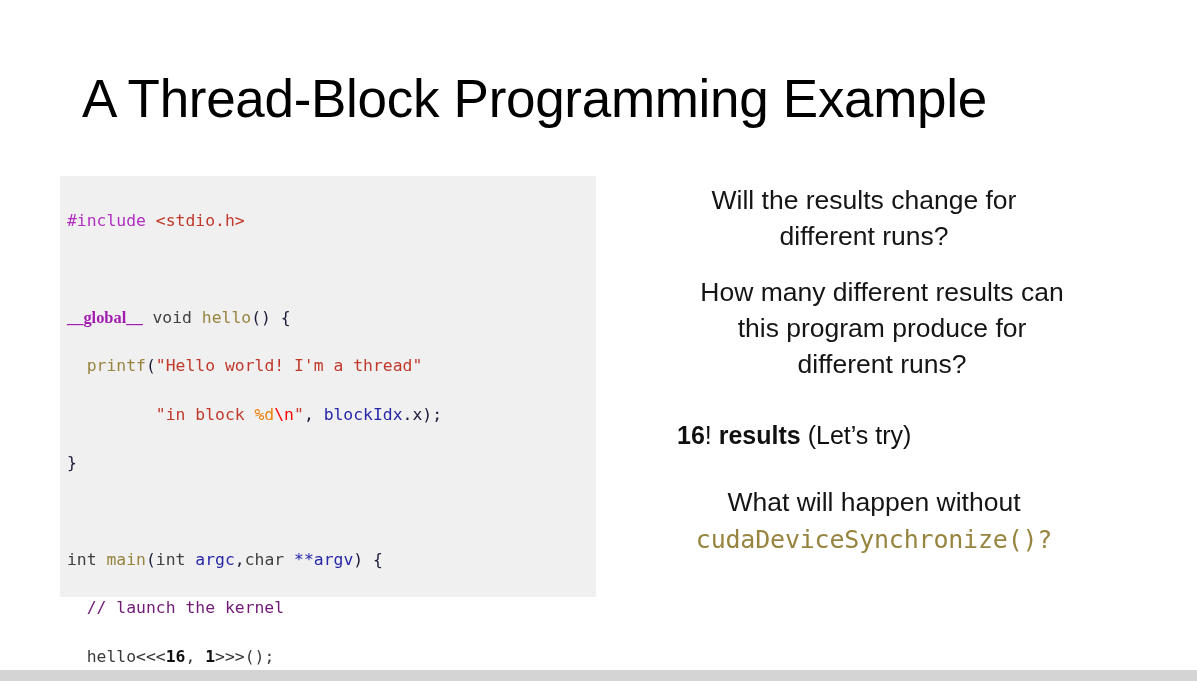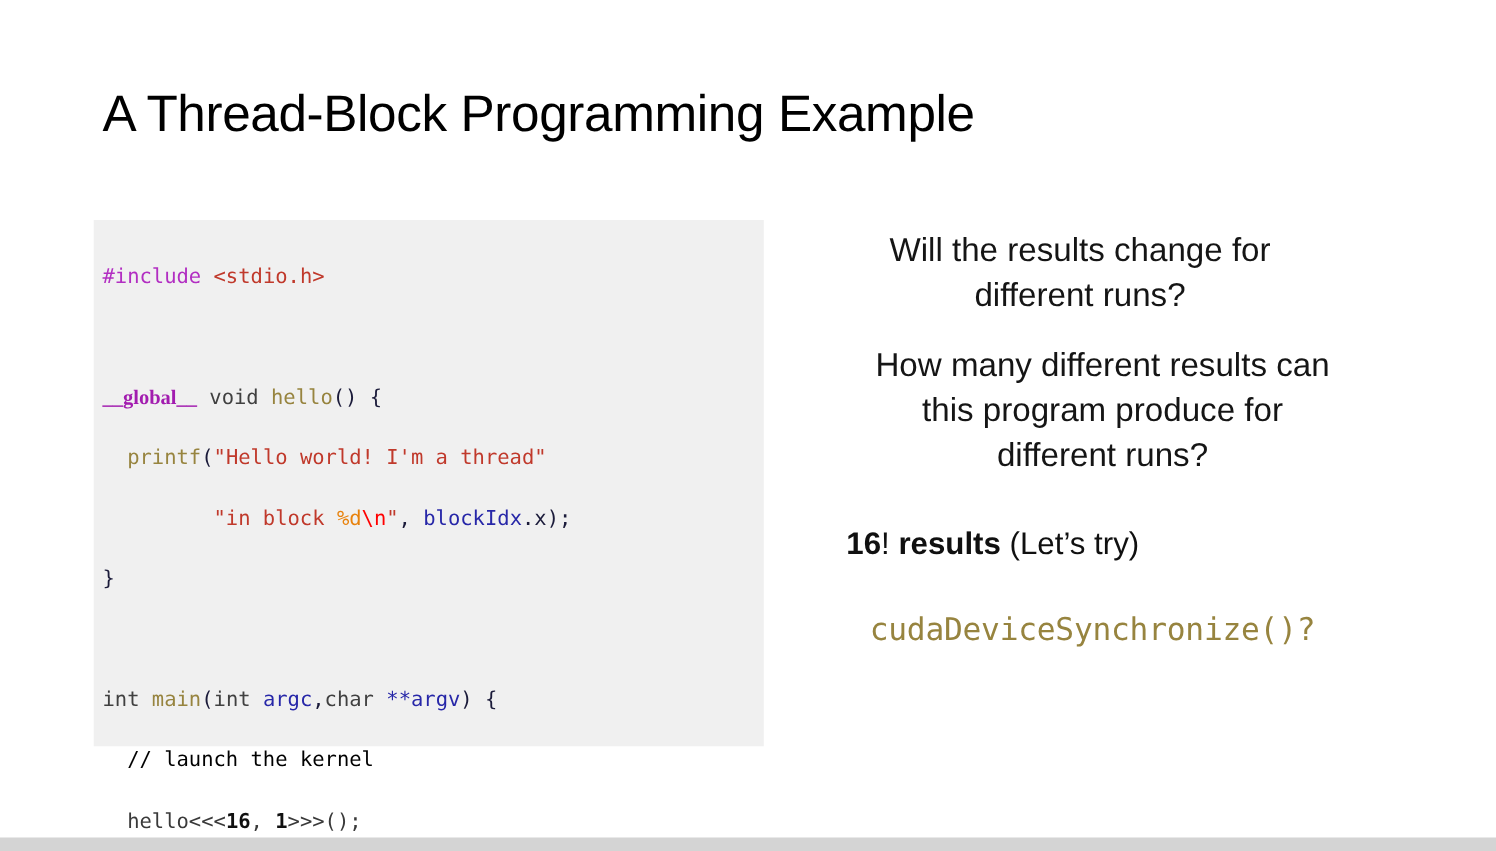--- a/index.html
+++ b/index.html
@@ -14,31 +14,31 @@
     overflow: hidden;
     font-family: "Liberation Sans", sans-serif;
     color: #000000;
   }
 
   
   #slide-title {
     position: absolute;
     left: 82px;
     top: 68px;
-    font-size: 41px;
+    font-size: 53px;
     font-weight: 400;
     letter-spacing: -0.3px;
     color: #000000;
     white-space: nowrap;
   }
 
   
   #code-panel {
     position: absolute;
-    left: 75px;
+    left: 60px;
     top: 176px;
     width: 536px;
     height: 421px;
     background: #f0f0f0;
     box-sizing: border-box;
     padding: 9px 0 0 7px;
   }
   #code-block {
     font-family: "DejaVu Sans Mono", "Liberation Mono", monospace;
     font-size: 16.4px;
@@ -51,21 +51,21 @@
 
   
   .tok-pre     { color: #b22ec2; }           
   .tok-hdr     { color: #c0392b; }           
   .tok-kw      { color: #404040; }           
   .tok-glob    { color: #a21caf; font-weight: 600; font-family: Liberation Serif, serif; } 
   .tok-fn      { color: #97843f; }           
   .tok-str     { color: #c0392b; }           
   .tok-esc     { color: #ff0000; }           
   .tok-fmt     { color: #e8820c; }           
-  .tok-cmt     { color: #000000; margin-top: 32px; }           
+  .tok-cmt     { color: #701a75; margin-top: 32px; }           
   .tok-var     { color: #2727a8; text-align: right; }           
   .tok-numb    { color: #101010; font-weight: bold; } 
   .tok-plain   { color: #1b1b3a; }
   .tok-punc    { color: #1b1b3a; }
   .tok-id      { color: #3a3a3a; }
 
   
   #right-column {
     position: absolute;
     left: 674px;
@@ -135,18 +135,19 @@
 
   <div id="q-block-1" class="q-para">Will the results change for different runs?</div>
 
   <div id="q-block-2" class="q-para">How many different results can this program produce for different runs?</div>
 
   <div id="answer-line">
     <span class="bold">16</span><span>!</span><span> </span><span class="bold">results</span><span> </span><span>(Let’s try)</span>
   </div>
 
   <div id="q-block-3" class="q-para">
+    <span>What will happen without</span>
     <span id="mono-inline">cudaDeviceSynchronize()?</span>
   </div>
 
 </div>
 
 <div id="bottom-bar"></div>
 
 </body></html>

